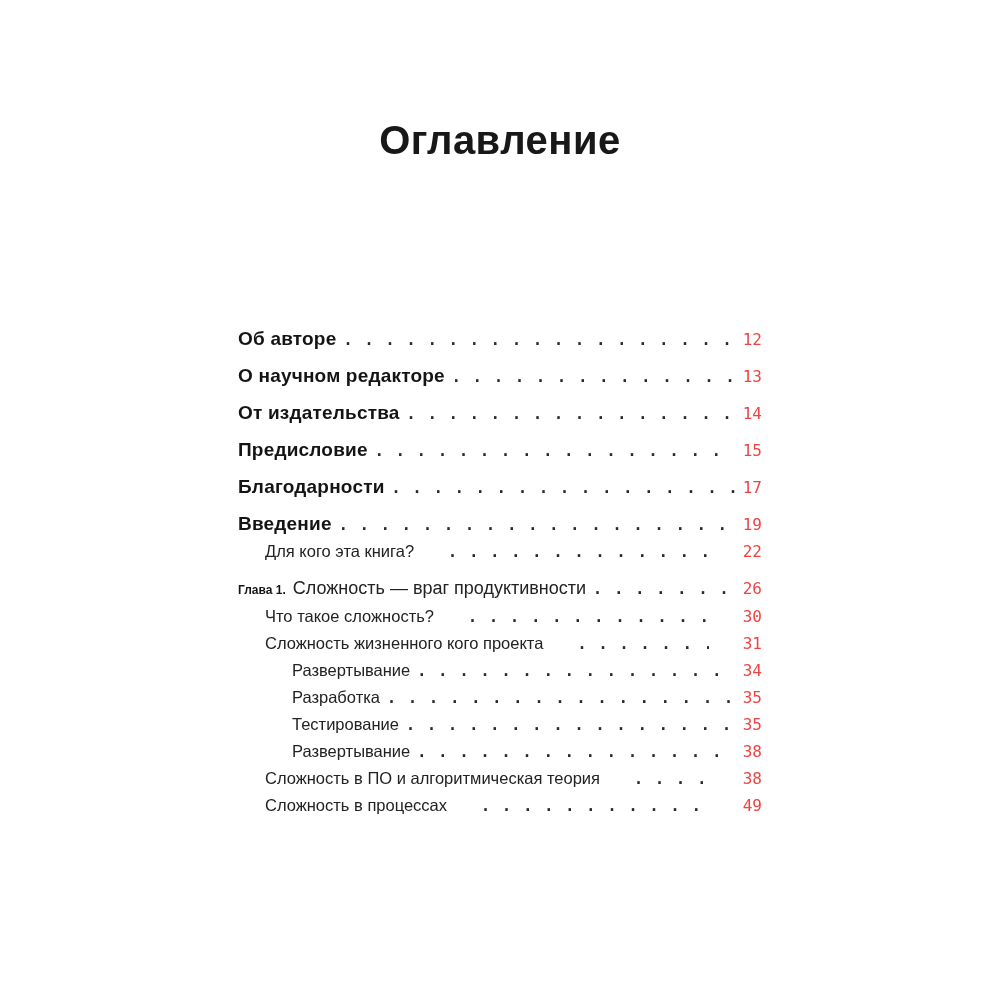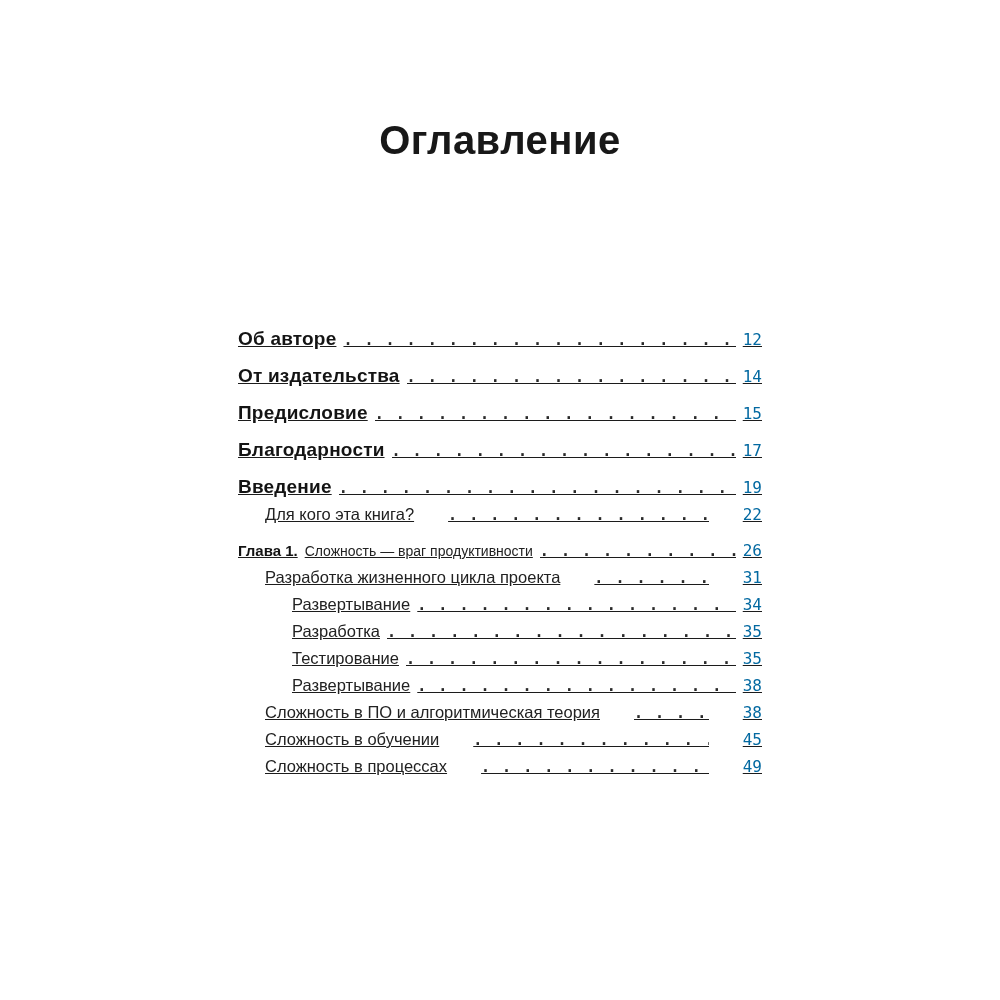--- a/index.html
+++ b/index.html
@@ -23,47 +23,46 @@
     text-align: center;
     font-size: 40px;
     line-height: 40px;
     font-weight: 800;
     letter-spacing: 0.5px;
     color: #181818;
   }
   .toc {
     width: 524px;
     margin: 166px auto 0 auto;
-    text-decoration: underline;
   }
   .row {
     display: flex;
     align-items: baseline;
     line-height: 26px;
     white-space: nowrap;
   }
   .row.mt { margin-top: 10px; }
   .lbl {
     font-size: 16.5px;
     color: #222222;
   }
   .row.lvl0 > .lbl {
     font-size: 19px;
     font-weight: 800;
     color: #141414;
     letter-spacing: 0.2px;
   }
   .row.chapter > .pre {
-    font-size: 15px;
+    font-size: 12px;
     font-weight: 800;
     color: #141414;
     margin-right: 7px;
   }
   .row.chapter > .lbl {
-    font-size: 14px;
+    font-size: 18px;
     font-weight: 400;
   }
   .row.lvl1 { padding-left: 27px; gap: 27px; }
   .row.lvl2 { padding-left: 54px; }
   .dots {
     flex: 1;
     overflow: hidden;
     margin: 0 4px 0 7px;
     font-family: "DejaVu Sans Mono", monospace;
     font-size: 15px;
@@ -71,40 +70,45 @@
     letter-spacing: 1.5px;
     color: #2a2a2a;
   }
   .dots::after {
     content: ". . . . . . . . . . . . . . . . . . . . . . . . . . . . . . . . . . . . . . . . . . . . . . . . . . . . . . . . . . . . . . . . . . . . . . . . . . . . . . . .";
   }
   .pg {
     font-family: "DejaVu Sans Mono", monospace;
     font-size: 16px;
     font-weight: 500;
-    color: #0369a1;
+    color: #ef4444;
     min-width: 22px;
     text-align: right;
   }
 </style>
 </head>
 <body>
 
 <div class="page">
 
   <h1 class="title">Оглавление</h1>
 
   <div class="toc">
 
     <div class="row lvl0">
       <span class="lbl">Об авторе</span>
       <span class="dots"></span>
       <span class="pg">12</span>
     </div>
 
+    <div class="row lvl0 mt">
+      <span class="lbl">О научном редакторе</span>
+      <span class="dots"></span>
+      <span class="pg">13</span>
+    </div>
 
     <div class="row lvl0 mt">
       <span class="lbl">От издательства</span>
       <span class="dots"></span>
       <span class="pg">14</span>
     </div>
 
     <div class="row lvl0 mt">
       <span class="lbl">Предисловие</span>
       <span class="dots"></span>
@@ -130,23 +134,28 @@
     </div>
 
 
     <div class="row chapter mt">
       <span class="pre">Глава 1.</span>
       <span class="lbl">Сложность — враг продуктивности</span>
       <span class="dots"></span>
       <span class="pg">26</span>
     </div>
 
+    <div class="row lvl1">
+      <span class="lbl">Что такое сложность?</span>
+      <span class="dots"></span>
+      <span class="pg">30</span>
+    </div>
 
     <div class="row lvl1">
-      <span class="lbl">Разработка жизненного цикла проекта</span>
+      <span class="lbl">Сложность жизненного кого проекта</span>
       <span class="dots"></span>
       <span class="pg">31</span>
     </div>
 
 
 
     <div class="row lvl2">
       <span class="lbl">Развертывание</span>
       <span class="dots"></span>
       <span class="pg">34</span>
@@ -169,25 +178,20 @@
       <span class="dots"></span>
       <span class="pg">38</span>
     </div>
 
     <div class="row lvl1">
       <span class="lbl">Сложность в ПО и алгоритмическая теория</span>
       <span class="dots"></span>
       <span class="pg">38</span>
     </div>
 
-    <div class="row lvl1">
-      <span class="lbl">Сложность в обучении</span>
-      <span class="dots"></span>
-      <span class="pg">45</span>
-    </div>
 
     <div class="row lvl1">
       <span class="lbl">Сложность в процессах</span>
       <span class="dots"></span>
       <span class="pg">49</span>
     </div>
 
   </div>
 </div>
 

